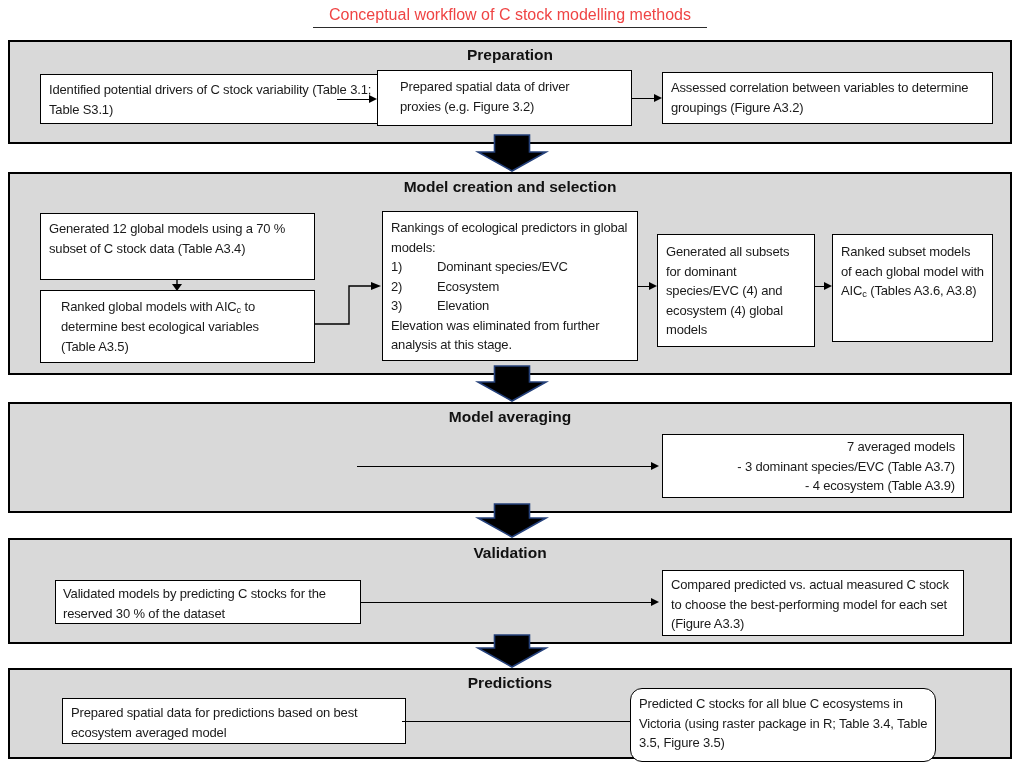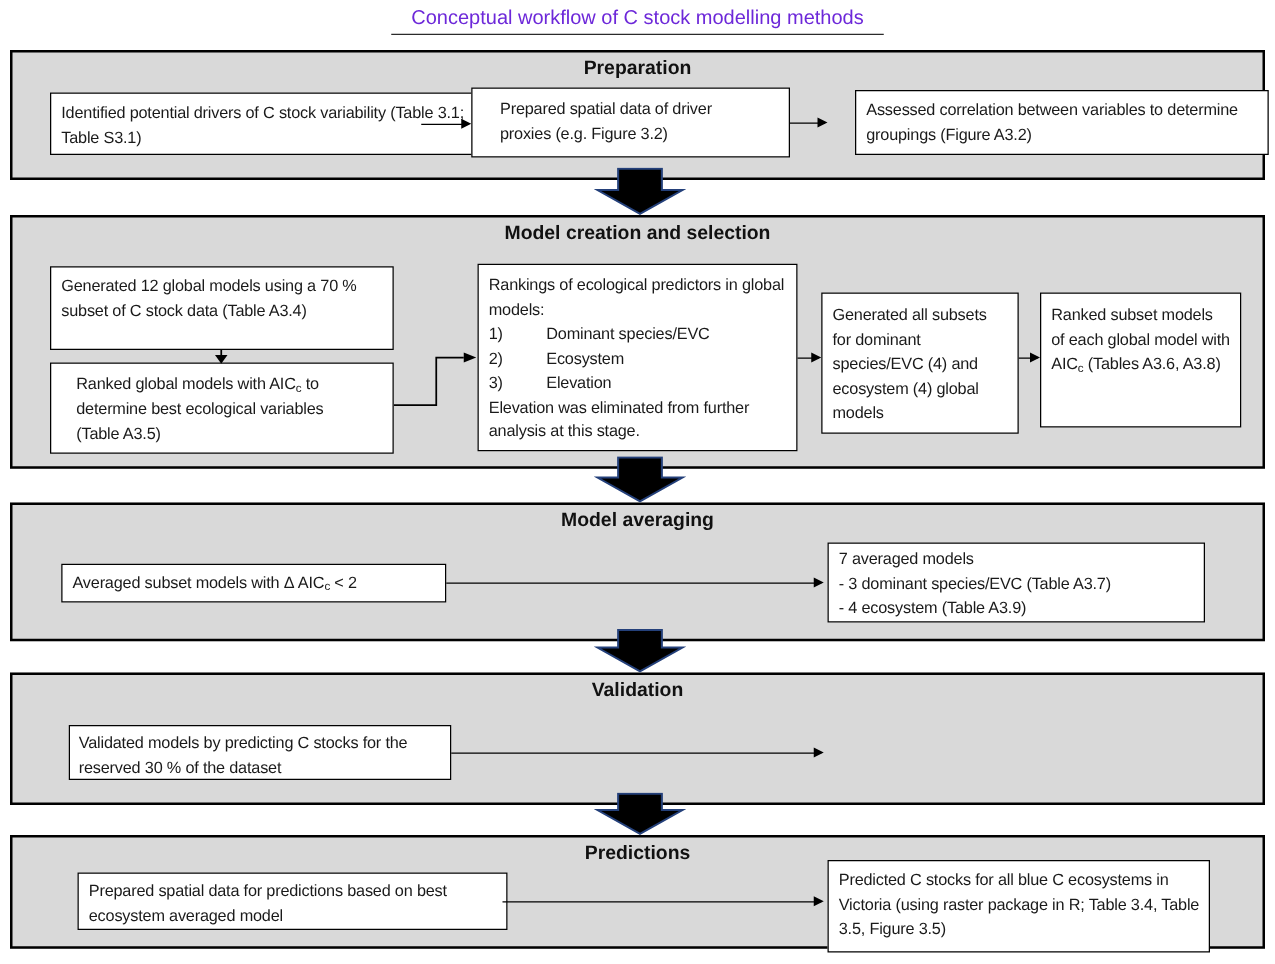--- a/index.html
+++ b/index.html
@@ -1,20 +1,20 @@
 <!DOCTYPE html>
 <html><head>
 <meta charset="utf-8">
 <style>
   html,body{margin:0;padding:0;background:#fff;}
   .page{position:relative;width:1020px;height:771px;background:#ffffff;
         font-family:"Liberation Sans",sans-serif;color:#1a1a1a;overflow:hidden;}
   .title-wrap{position:absolute;top:6px;left:0;width:100%;text-align:center;}
   .title-wrap span{display:inline-block;font-size:16px;padding:0 16px 3px 16px;
-        border-bottom:1.6px solid #2b2b2b;color:#6d28d9;}
+        border-bottom:1.6px solid #2b2b2b;color:#ef4444;}
   .section{position:absolute;left:8px;width:1004px;background:#d9d9d9;
         border:2px solid #000;box-sizing:border-box;}
   .sec-header{position:absolute;top:4px;left:0;width:100%;text-align:center;
         font-weight:bold;font-size:15.5px;color:#111;}
   .wbox{position:absolute;background:#fff;border:1.4px solid #000;box-sizing:border-box;
         padding:5px 8px;font-size:13px;line-height:1.5;letter-spacing:-0.15px;color:#1a1a1a;}
   .sub{font-size:0.72em;vertical-align:-0.25em;}
   .arrow-h{position:absolute;height:0;border-top:1.4px solid #000;}
   .arrow-h::after{content:"";position:absolute;right:-2px;top:-4.7px;width:0;height:0;
         border-left:8px solid #000;border-top:4px solid transparent;border-bottom:4px solid transparent;}
@@ -32,21 +32,21 @@
   <div class="title-wrap">
     <span>Conceptual workflow of C stock modelling methods</span>
   </div>
 
   <div class="section" style="top:40px;height:104px;">
     <div class="sec-header">Preparation</div>
     <div class="wbox" style="left:30px;top:32px;width:342px;height:50px;">Identified potential drivers of C stock variability (Table 3.1; Table S3.1)</div>
     <div class="arrow-h" style="left:327px;top:57px;width:38px;"></div>
     <div class="wbox" style="left:367px;top:28px;width:255px;height:56px;padding:6px 22px;">Prepared spatial data of driver proxies (e.g. Figure 3.2)</div>
     <div class="arrow-h" style="left:622px;top:56px;width:28px;"></div>
-    <div class="wbox" style="left:652px;top:30px;width:331px;height:52px;margin-left:22px;">Assessed correlation between variables to determine groupings (Figure A3.2)</div>
+    <div class="wbox" style="left:652px;top:30px;width:331px;height:52px;">Assessed correlation between variables to determine groupings (Figure A3.2)</div>
   </div>
 
   <svg class="big-arrow" style="top:134px;" width="90" height="38">
     <polygon points="27.5,1 62.5,1 62.5,18 79,18 45,37 11,18 27.5,18" fill="#000000" stroke="#24407a" stroke-width="1.6"></polygon>
   </svg>
 
   <div class="section" style="top:172px;height:203px;">
     <div class="sec-header">Model creation and selection</div>
 
     <div class="wbox" style="left:30px;top:39px;width:275px;height:67px;">Generated 12 global models using a 70 % subset of C stock data (Table A3.4)</div>
@@ -93,53 +93,51 @@
     </div>
   </div>
 
   <svg class="big-arrow" style="top:365px;" width="90" height="37">
     <polygon points="27.5,1 62.5,1 62.5,17 79,17 45,36 11,17 27.5,17" fill="#000000" stroke="#24407a" stroke-width="1.6"></polygon>
   </svg>
 
   <div class="section" style="top:402px;height:111px;">
     <div class="sec-header">Model averaging</div>
 
-    <div class="wbox" style="left:39px;top:47px;width:308px;height:31px;padding:4px 8px;">
-      <span>Averaged subset models with Δ AIC</span><span class="sub">c</span><span> &lt; 2</span>
-    </div>
 
     <div class="arrow-h" style="left:347px;top:62px;width:300px;"></div>
 
-    <div class="wbox" style="left:652px;top:30px;width:302px;height:64px;padding:2px 8px;">
+    <div class="wbox" style="left:652px;top:30px;width:302px;height:64px;padding:2px 8px;text-align:right;">
       <div>7 averaged models</div>
       <div>- 3 dominant species/EVC (Table A3.7)</div>
       <div>- 4 ecosystem (Table A3.9)</div>
     </div>
   </div>
 
   <svg class="big-arrow" style="top:503px;" width="90" height="35">
     <polygon points="27.5,1 62.5,1 62.5,15 79,15 45,34 11,15 27.5,15" fill="#000000" stroke="#24407a" stroke-width="1.6"></polygon>
   </svg>
 
   <div class="section" style="top:538px;height:106px;">
     <div class="sec-header">Validation</div>
 
     <div class="wbox" style="left:45px;top:40px;width:306px;height:44px;padding:3px 8px 3px 7px;">Validated models by predicting C stocks for the reserved 30 % of the dataset</div>
 
     <div class="arrow-h" style="left:351px;top:62px;width:296px;"></div>
 
+    <div class="wbox" style="left:652px;top:30px;width:302px;height:66px;padding:4px 8px;">Compared predicted vs. actual measured C stock to choose the best-performing model for each set (Figure A3.3)</div>
   </div>
 
   <svg class="big-arrow" style="top:634px;" width="90" height="34">
     <polygon points="27.5,1 62.5,1 62.5,14 79,14 45,33 11,14 27.5,14" fill="#000000" stroke="#24407a" stroke-width="1.6"></polygon>
   </svg>
 
   <div class="section" style="top:668px;height:91px;">
     <div class="sec-header">Predictions</div>
 
     <div class="wbox" style="left:52px;top:28px;width:344px;height:46px;padding:4px 8px;">Prepared spatial data for predictions based on best ecosystem averaged model</div>
 
     <div class="arrow-h" style="left:392px;top:51px;width:255px;"></div>
 
-    <div class="wbox" style="left:652px;top:18px;width:306px;height:74px;padding:5px 4px 5px 8px;">Predicted C stocks for all blue C ecosystems in Victoria (using raster package in R; Table 3.4, Table 3.5, Figure 3.5)</div>
+    <div class="wbox" style="left:620px;top:18px;width:306px;height:74px;padding:5px 4px 5px 8px;border-radius:12px;">Predicted C stocks for all blue C ecosystems in Victoria (using raster package in R; Table 3.4, Table 3.5, Figure 3.5)</div>
   </div>
 
 </div>
 
 </body></html>

